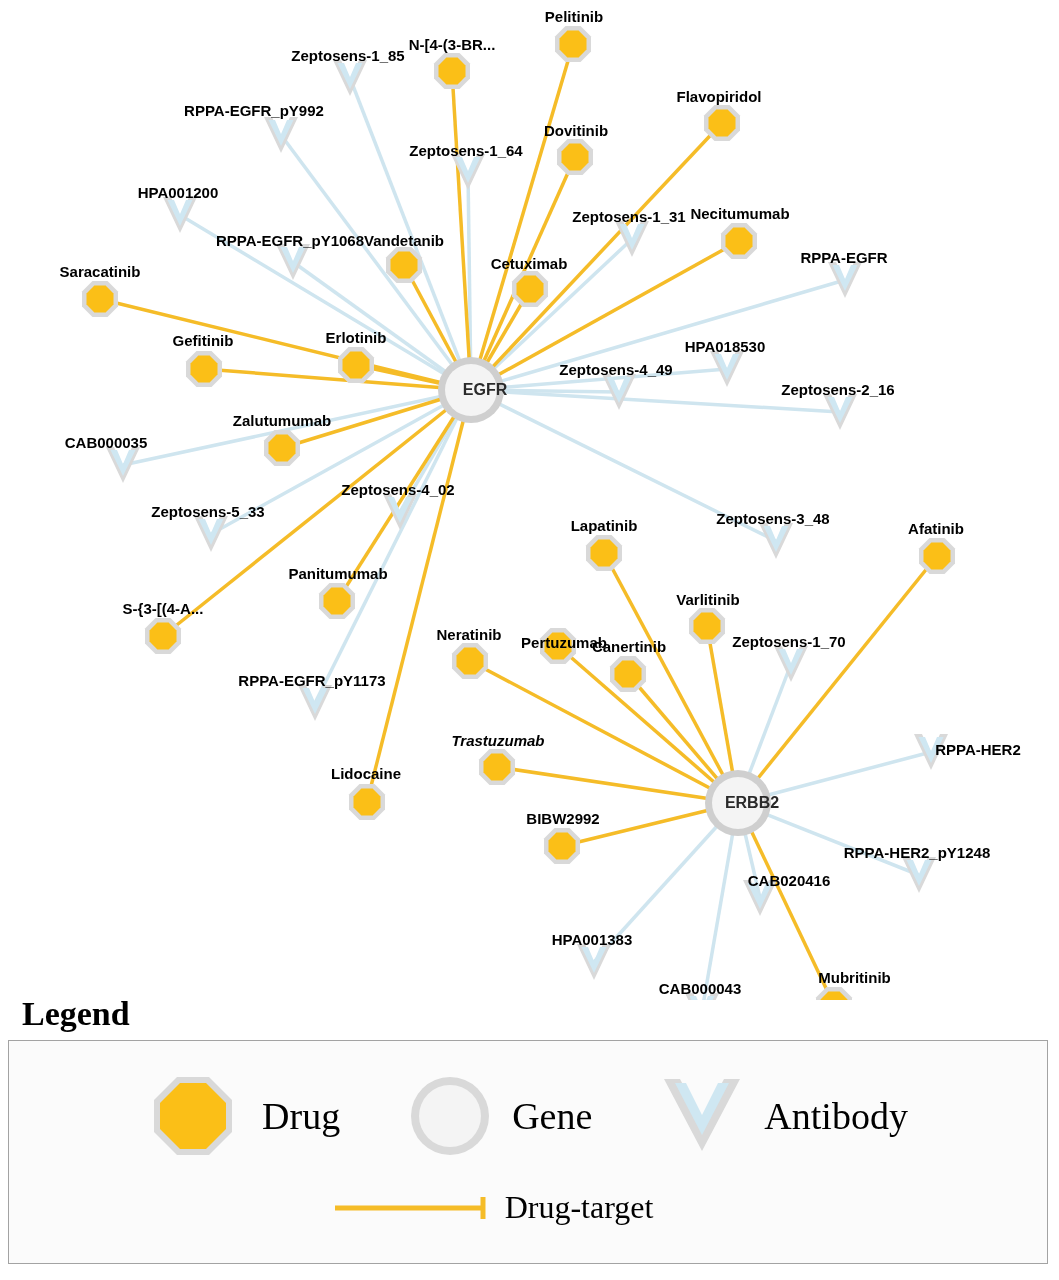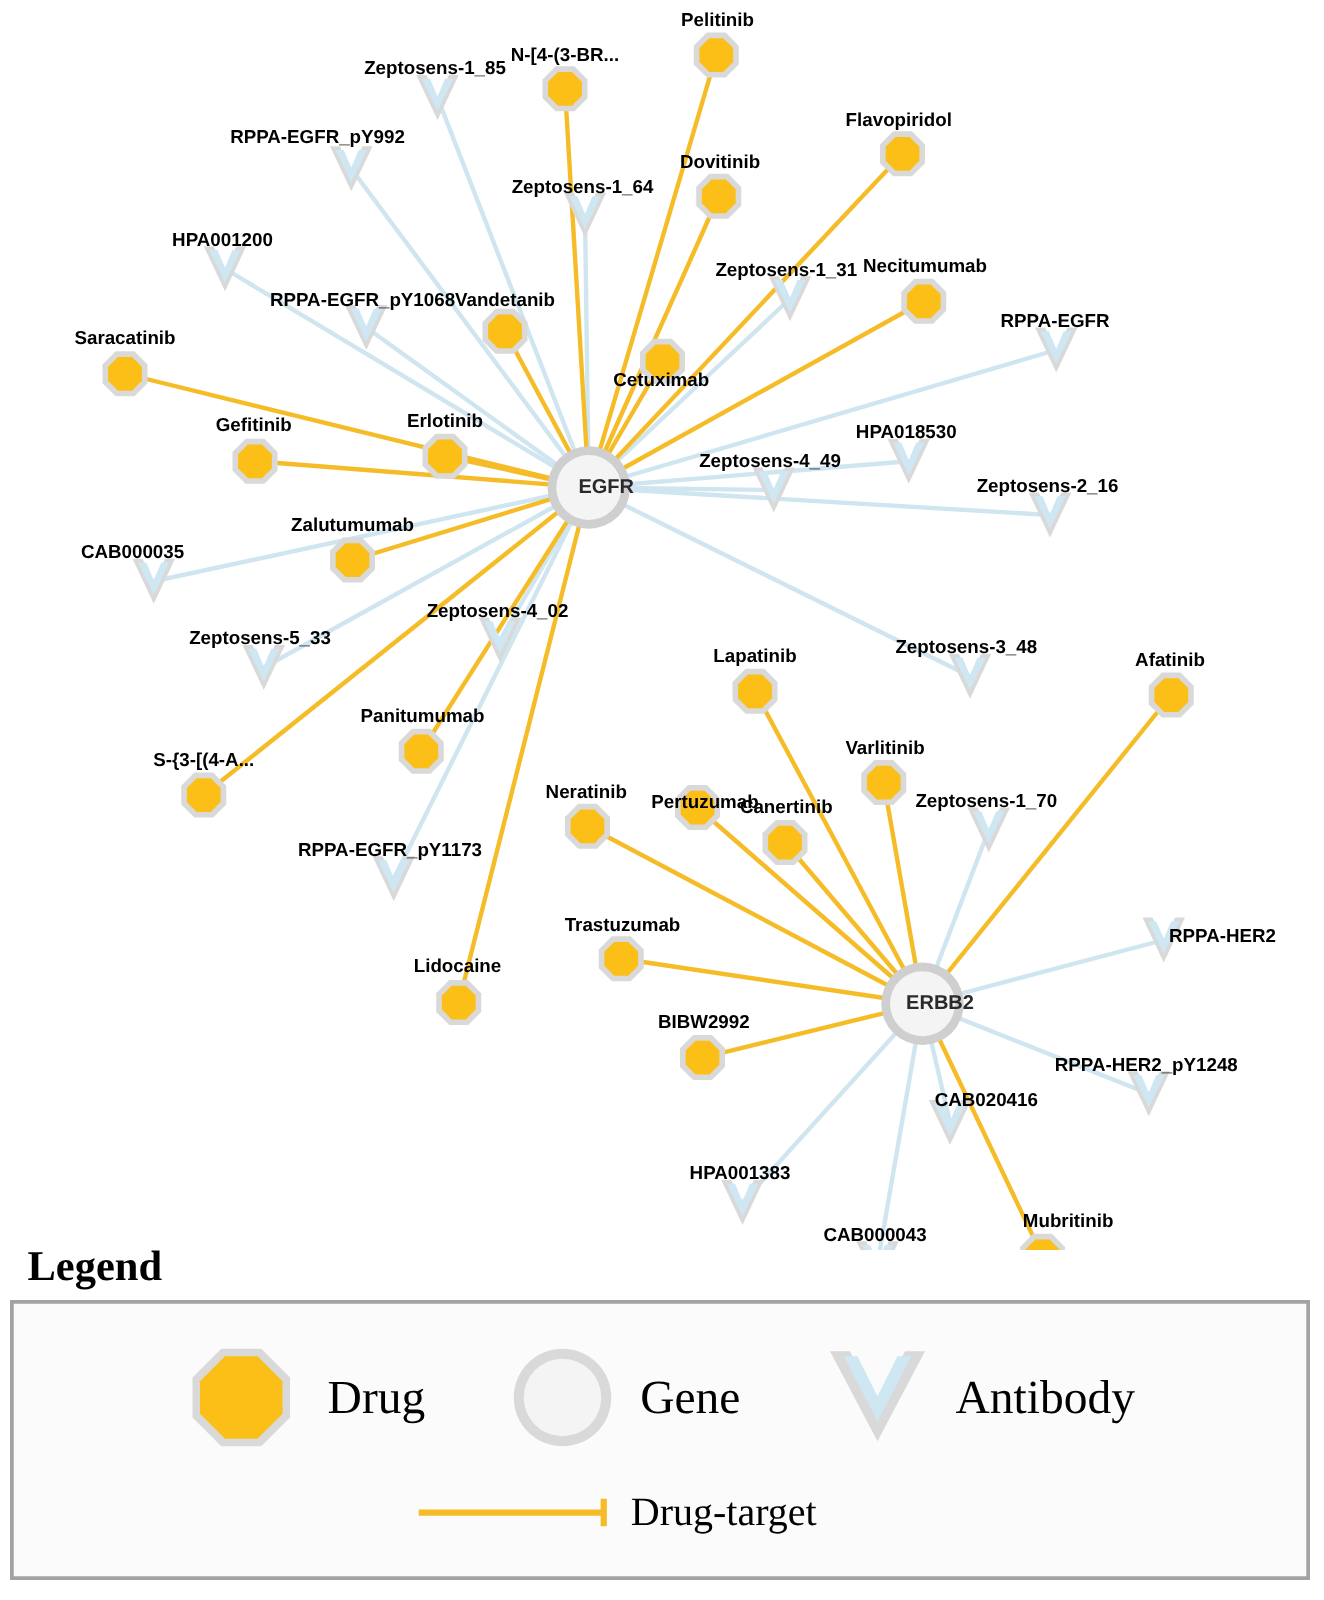--- a/index.html
+++ b/index.html
@@ -39,21 +39,21 @@
     font-weight: bold;
     color: #2a2a2a;
     padding-left: 28px;
   }
   .legend-box {
     position: absolute;
     left: 8px;
     top: 1040px;
     width: 1040px;
     height: 224px;
-    border: 3px solid #a3a3a3;
+    border: 1px solid #a3a3a3;
     background: #fbfbfb;
     box-sizing: border-box;
   }
   .legend-title {
     position: absolute;
     left: 22px;
     top: 995px;
     font-family: "Liberation Serif", serif;
     font-size: 34px;
     font-weight: bold;
@@ -246,34 +246,34 @@
         <circle cx="738" cy="803" r="33" fill="#cfcfcf"></circle>
         <circle cx="738" cy="803" r="26" fill="#f4f4f4"></circle>
       </g>
     </svg>
     <div class="node-label" style="left: 574px; top: 16px;">Pelitinib</div>
     <div class="node-label" style="left: 452px; top: 44px;">N-[4-(3-BR...</div>
     <div class="node-label" style="left: 719px; top: 96px;">Flavopiridol</div>
     <div class="node-label" style="left: 576px; top: 130px;">Dovitinib</div>
     <div class="node-label" style="left: 740px; top: 213px;">Necitumumab</div>
     <div class="node-label" style="left: 404px; top: 240px;">Vandetanib</div>
-    <div class="node-label" style="left: 529px; top: 263px; margin-top: 41px;">Cetuximab</div>
+    <div class="node-label" style="left: 529px; top: 263px;">Cetuximab</div>
     <div class="node-label" style="left: 100px; top: 271px;">Saracatinib</div>
     <div class="node-label" style="left: 203px; top: 340px;">Gefitinib</div>
     <div class="node-label" style="left: 356px; top: 337px;">Erlotinib</div>
     <div class="node-label" style="left: 282px; top: 420px;">Zalutumumab</div>
     <div class="node-label" style="left: 604px; top: 525px;">Lapatinib</div>
     <div class="node-label" style="left: 936px; top: 528px;">Afatinib</div>
     <div class="node-label" style="left: 338px; top: 573px;">Panitumumab</div>
     <div class="node-label" style="left: 708px; top: 599px;">Varlitinib</div>
     <div class="node-label" style="left: 163px; top: 608px; text-align: center;">S-{3-[(4-A...</div>
     <div class="node-label" style="left: 564px; top: 618px; margin-top: 24px;">Pertuzumab</div>
     <div class="node-label" style="left: 469px; top: 634px;">Neratinib</div>
     <div class="node-label" style="left: 629px; top: 646px;">Canertinib</div>
-    <div class="node-label" style="left: 498px; top: 740px;">Trastuzumab</div>
+    <div class="node-label" style="left: 498px; top: 740px; font-style: italic;">Trastuzumab</div>
     <div class="node-label" style="left: 366px; top: 773px;">Lidocaine</div>
     <div class="node-label" style="left: 563px; top: 818px;">BIBW2992</div>
     <div class="node-label" style="left: 834px; top: 977px; padding-left: 41px;">Mubritinib</div>
     <div class="node-label" style="left: 348px; top: 55px;">Zeptosens-1_85</div>
     <div class="node-label" style="left: 254px; top: 110px;">RPPA-EGFR_pY992</div>
     <div class="node-label" style="left: 466px; top: 150px;">Zeptosens-1_64</div>
     <div class="node-label" style="left: 178px; top: 192px;">HPA001200</div>
     <div class="node-label" style="left: 629px; top: 216px;">Zeptosens-1_31</div>
     <div class="node-label" style="left: 290px; top: 240px;">RPPA-EGFR_pY1068</div>
     <div class="node-label" style="left: 844px; top: 257px;">RPPA-EGFR</div>

